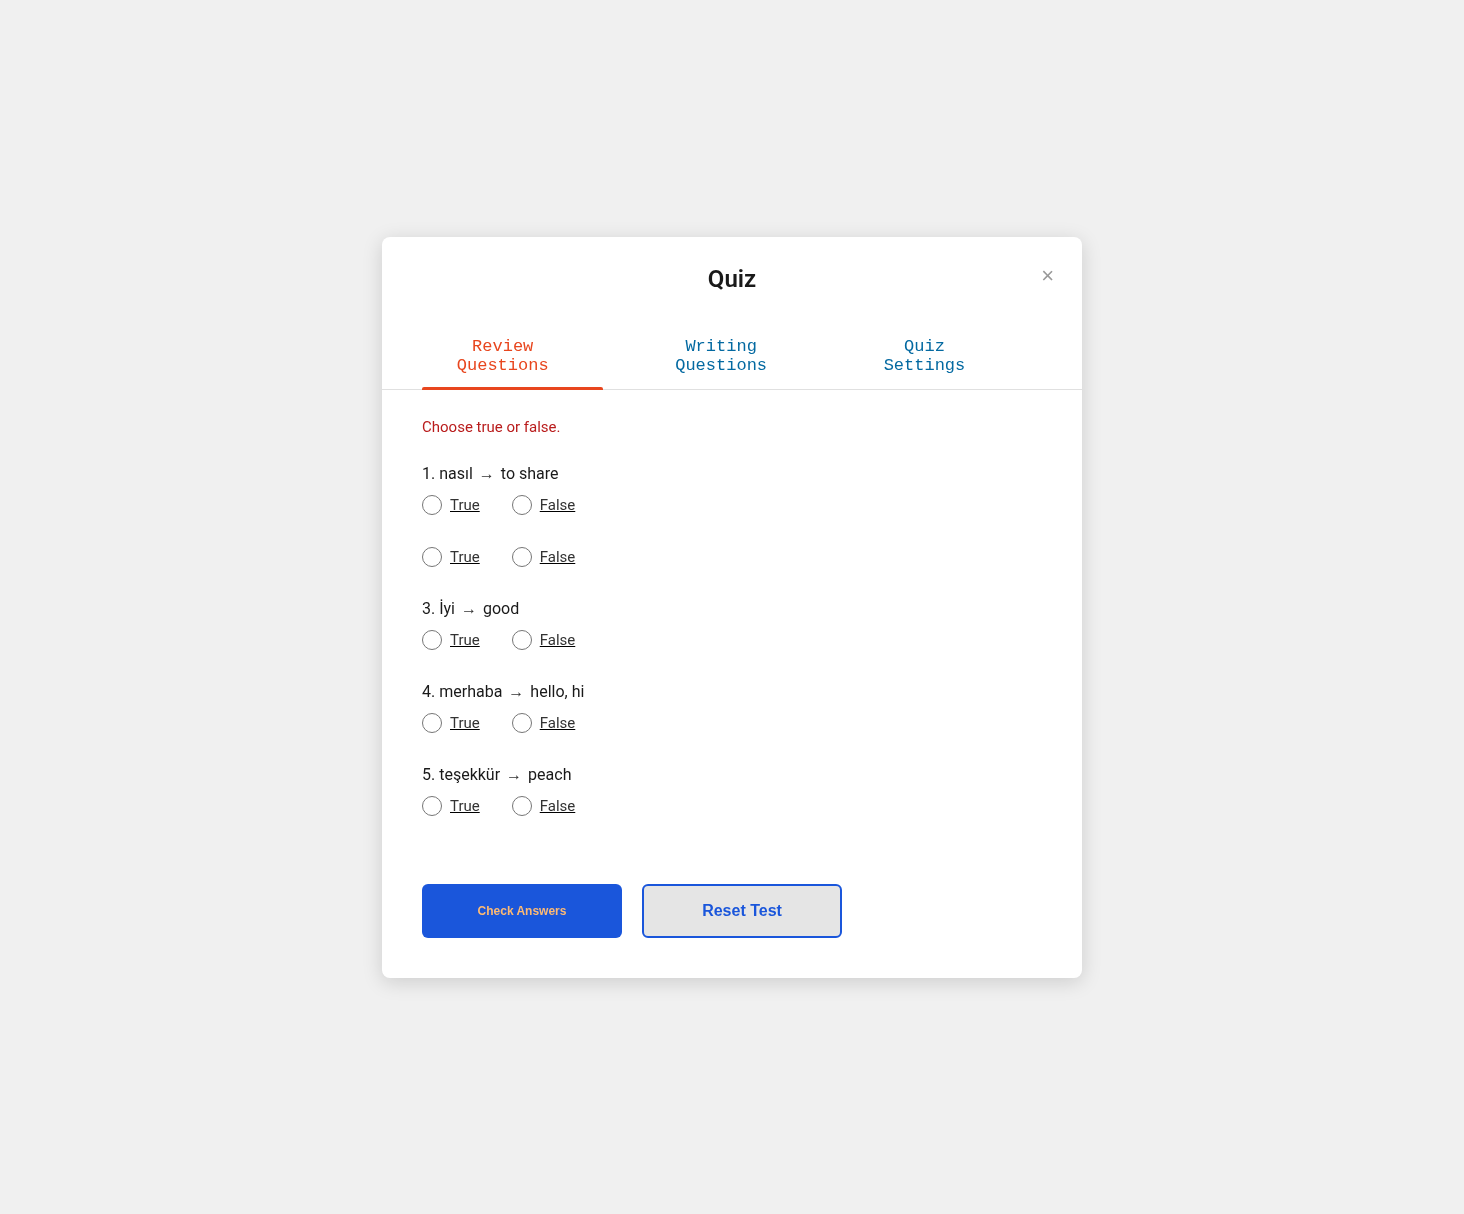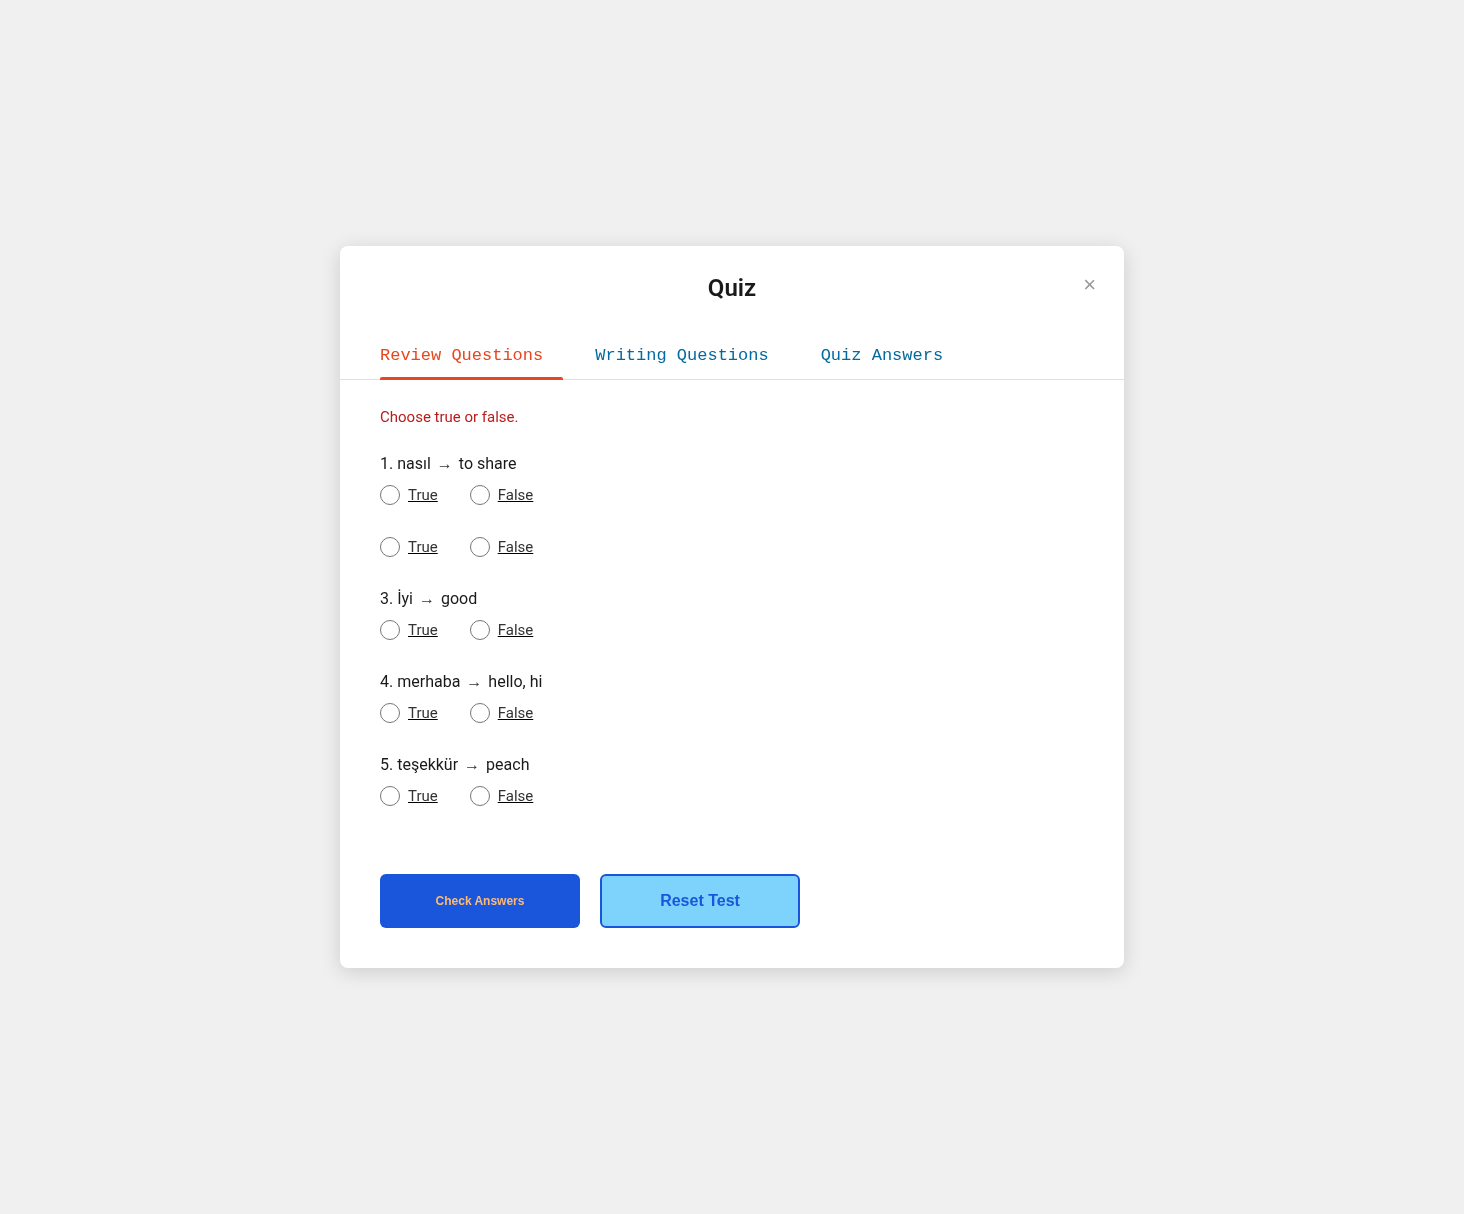--- a/index.html
+++ b/index.html
@@ -12,21 +12,21 @@
       font-family: -apple-system, BlinkMacSystemFont, 'Segoe UI', Roboto, sans-serif;
       background: #f0f0f0;
       display: flex;
       justify-content: center;
       align-items: center;
       min-height: 100vh;
     }
 
     .modal-overlay {
       background: white;
-      width: 784px;
+      width: 700px;
       border-radius: 8px;
       box-shadow: 0 4px 20px rgba(0,0,0,0.15);
       position: relative;
       padding: 0 0 40px 0;
     }
 
     .modal-header {
       text-align: center;
       padding: 28px 40px 0 40px;
       position: relative;
@@ -155,21 +155,21 @@
       border: none;
       padding: 16px 32px;
       font-size: 12px;
       font-weight: 600;
       border-radius: 6px;
       cursor: pointer;
       min-width: 200px;
     }
 
     .btn-reset {
-      background: #7dd3fc;
+      background: #e5e5e5;
       color: #1a56db;
       border: 2px solid #1a56db;
       padding: 16px 44px;
       font-size: 16px;
       font-weight: 600;
       border-radius: 6px;
       cursor: pointer;
       min-width: 200px;
     }
   </style>
@@ -179,21 +179,21 @@
 <div class="modal-overlay">
 
   <div class="modal-header">
     <h1 class="modal-title">Quiz</h1>
     <button class="close-button">×</button>
   </div>
 
   <div class="tabs">
     <button class="tab active">Review Questions</button>
     <button class="tab inactive">Writing Questions</button>
-    <button class="tab inactive">Quiz Answers</button>
+    <button class="tab inactive">Quiz Settings</button>
   </div>
 
   <div class="content">
 
     <p class="instruction">Choose true or false.</p>
 
     <div class="question-block">
       <div class="question-text">
         <span>1</span><span>. </span><span class="question-word">nasıl</span><span class="arrow">→</span><span>to share</span>
       </div>

